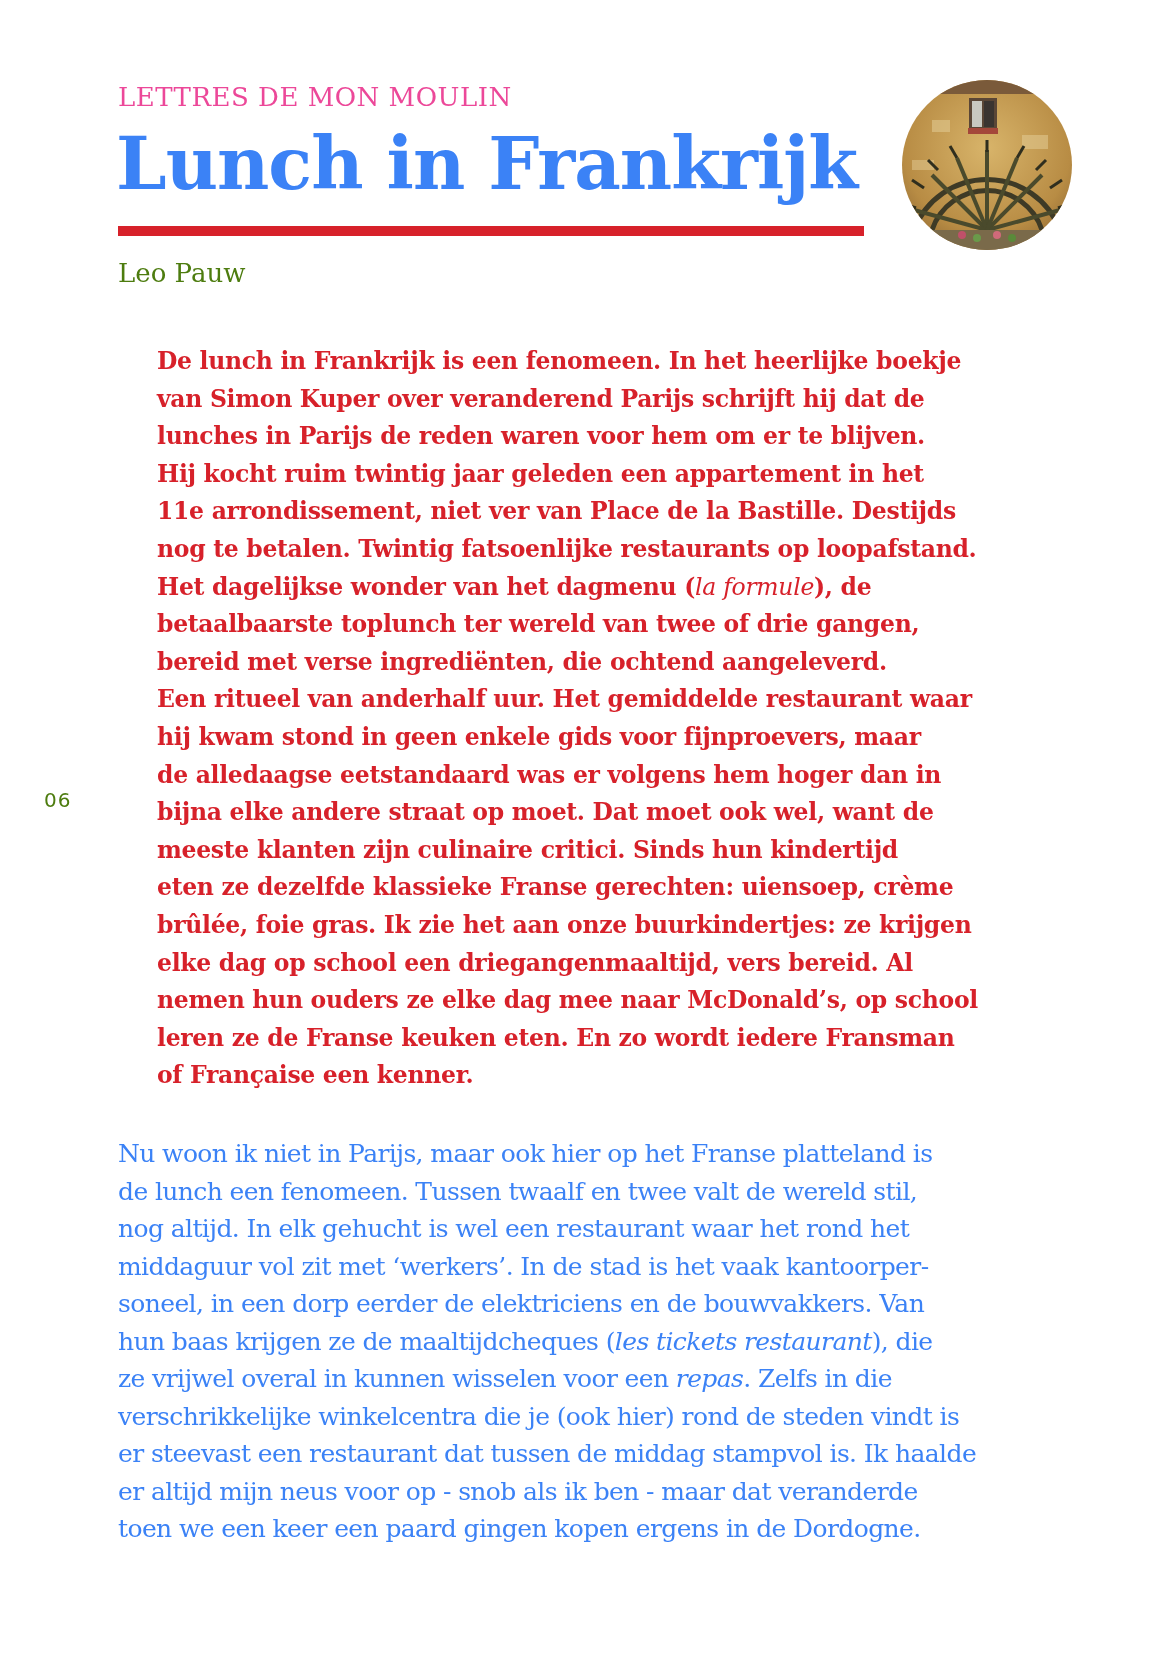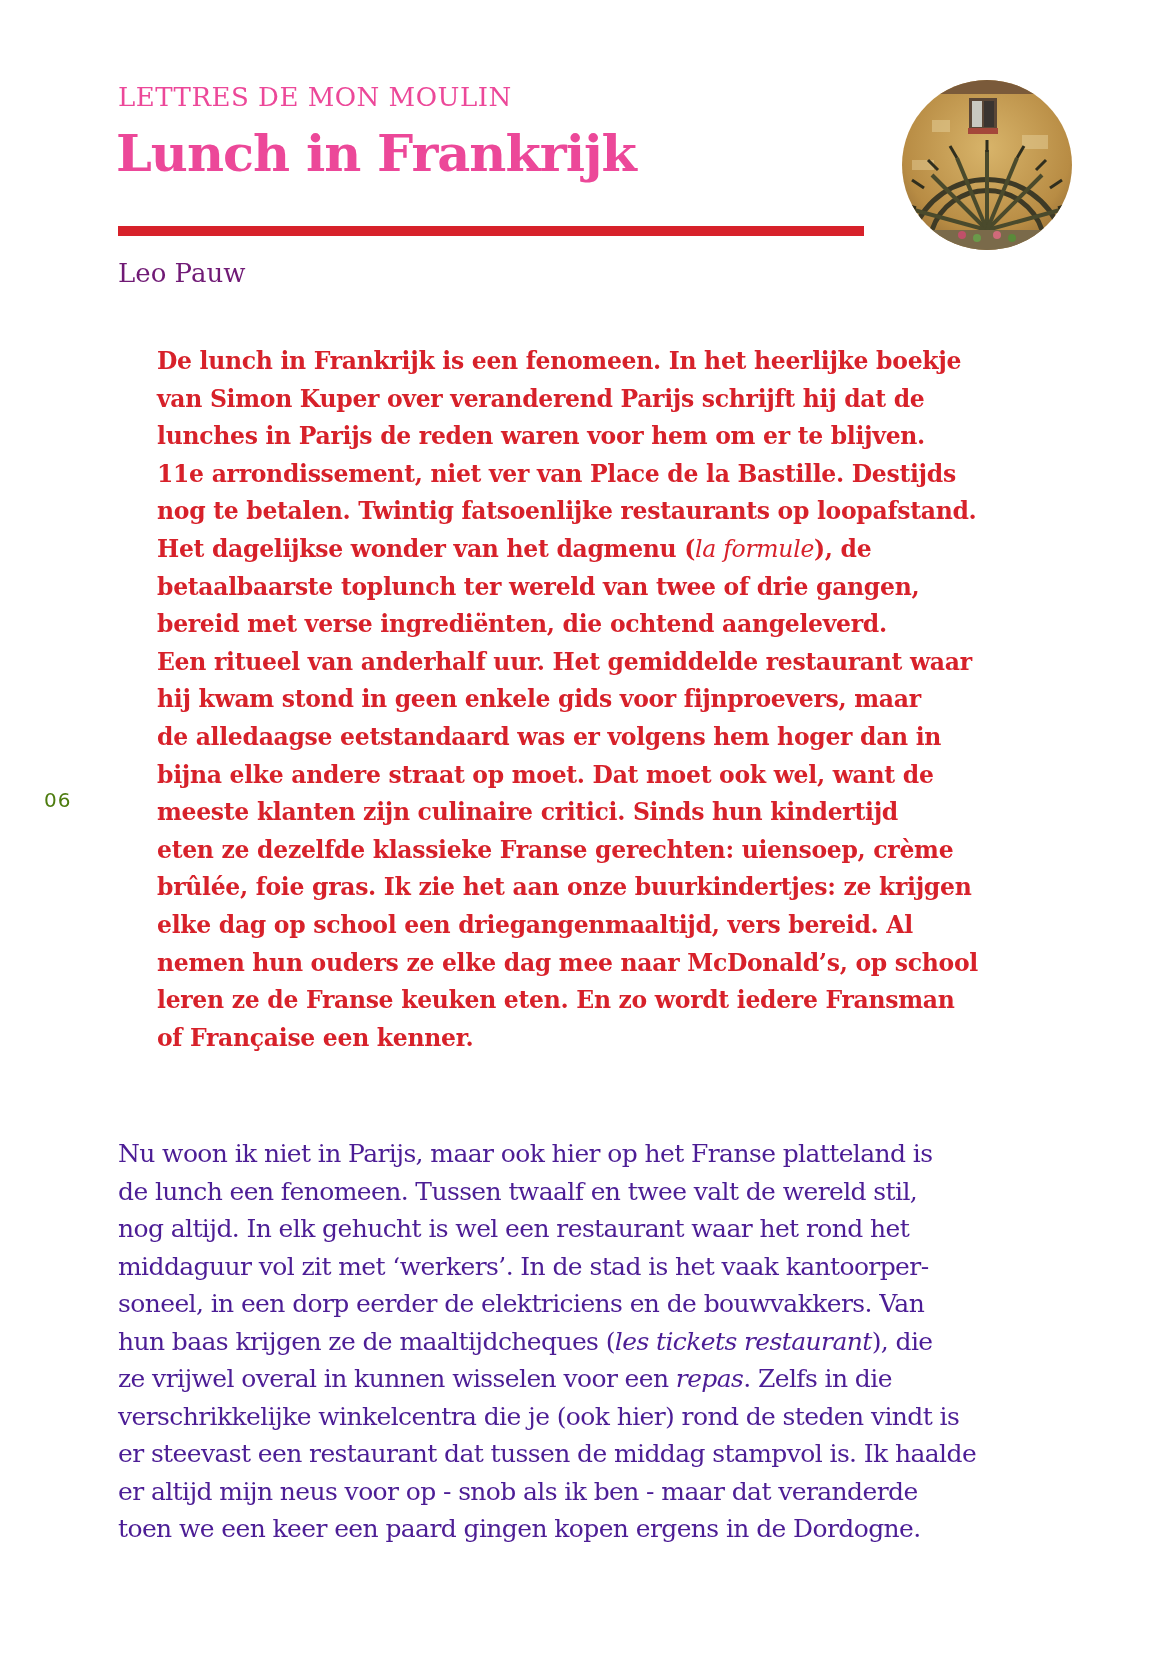--- a/index.html
+++ b/index.html
@@ -23,41 +23,41 @@
       letter-spacing: 0.5px;
       color: #ec4899;
       font-weight: normal;
     }
     .title {
       position: absolute;
       left: 116px;
       top: 128px;
       font-family: "DejaVu Serif", serif;
       font-weight: bold;
-      font-size: 51px;
+      font-size: 72px;
       letter-spacing: -1px;
-      color: #ec4899;
+      color: #3b82f6;
       line-height: 1;
       white-space: nowrap;
     }
     .title-rule {
       position: absolute;
       left: 118px;
       top: 226px;
       width: 746px;
       height: 10px;
       background: #d7212a;
     }
     .author {
       position: absolute;
       left: 118px;
       top: 258px;
       font-family: "DejaVu Serif", serif;
       font-size: 26px;
-      color: #701a75;
+      color: #4d7c0f;
     }
     .photo {
       position: absolute;
       left: 902px;
       top: 80px;
       width: 170px;
       height: 170px;
       border-radius: 50%;
       overflow: hidden;
     }
@@ -89,21 +89,21 @@
       margin-top: 36px;
     }
     .body {
       position: absolute;
       left: 118px;
       top: 1135px;
       width: 900px;
       font-family: "DejaVu Serif", serif;
       font-size: 25px;
       line-height: 37.5px;
-      color: #4c1d95;
+      color: #3b82f6;
       letter-spacing: -0.6px;
     }
     em { font-style: italic; }
   </style>
 </head>
 <body>
 
 <div class="kicker">LETTRES DE MON MOULIN</div>
 <h1 class="title" style="margin:0;">Lunch in Frankrijk</h1>
 <div class="title-rule"></div>
@@ -156,20 +156,21 @@
     <circle cx="75" cy="158" r="4" fill="#6a9a4a"></circle>
     <circle cx="95" cy="155" r="4" fill="#d06a7a"></circle>
     <circle cx="110" cy="158" r="4" fill="#5a8a3a"></circle>
   </svg>
 </div>
 
 <div class="lead">
   <span class="line">De lunch in Frankrijk is een fenomeen. In het heerlijke boekje</span>
   <span class="line">van Simon Kuper over veranderend Parijs schrijft hij dat de</span>
   <span class="line">lunches in Parijs de reden waren voor hem om er te blijven.</span>
+  <span class="line">Hij kocht ruim twintig jaar geleden een appartement in het</span>
   <span class="line">11e arrondissement, niet ver van Place de la Bastille. Destijds</span>
   <span class="line">nog te betalen. Twintig fatsoenlijke restaurants op loopafstand.</span>
   <span class="line"><span>Het dagelijkse wonder van het dagmenu (</span><em style="font-weight:normal;margin-top:20px;">la formule</em><span>), de</span></span>
   <span class="line">betaalbaarste toplunch ter wereld van twee of drie gangen,</span>
   <span class="line">bereid met verse ingrediënten, die ochtend aangeleverd.</span>
   <span class="line">Een ritueel van anderhalf uur. Het gemiddelde restaurant waar</span>
   <span class="line">hij kwam stond in geen enkele gids voor fijnproevers, maar</span>
   <span class="line">de alledaagse eetstandaard was er volgens hem hoger dan in</span>
   <span class="line">bijna elke andere straat op moet. Dat moet ook wel, want de</span>
   <span class="line">meeste klanten zijn culinaire critici. Sinds hun kindertijd</span>

